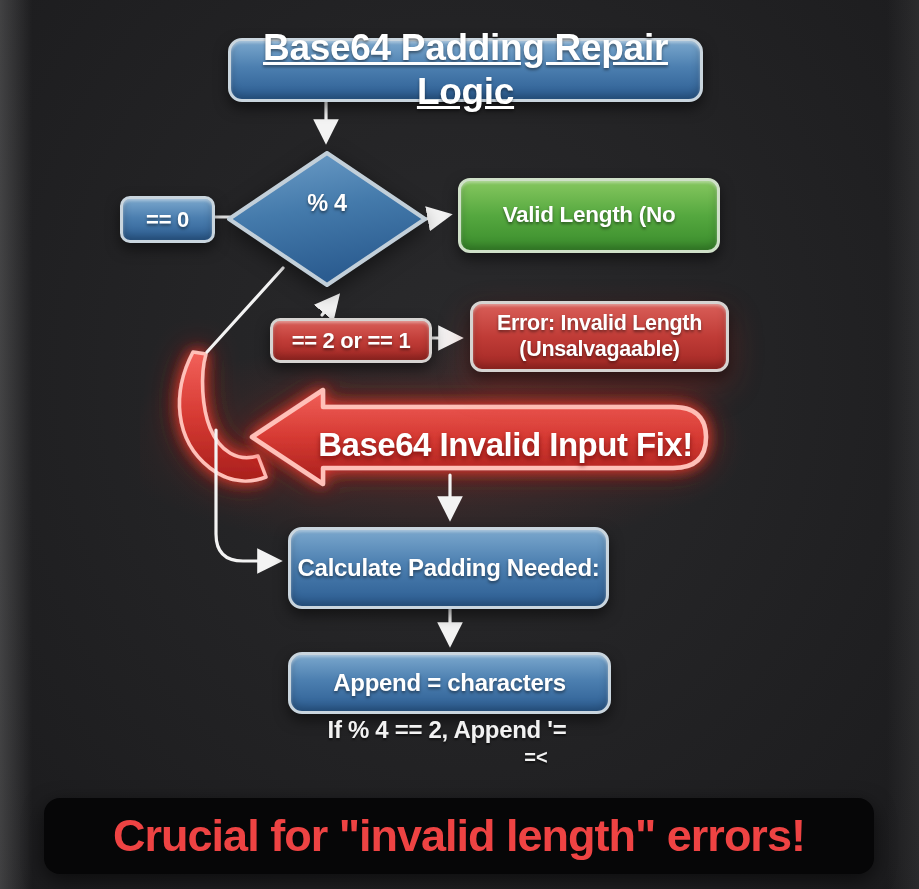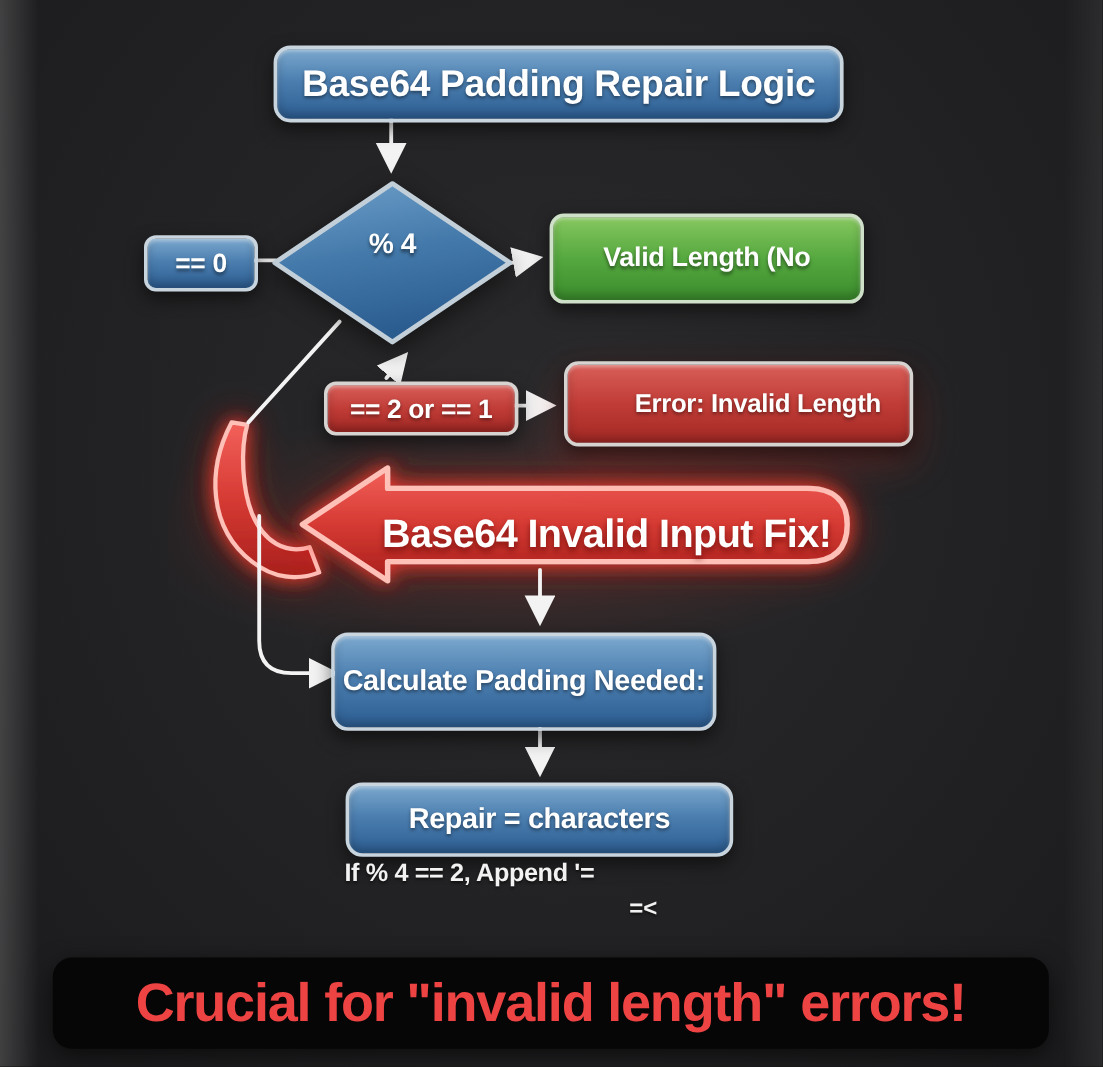--- a/index.html
+++ b/index.html
@@ -16,39 +16,39 @@
   .node{
     position:absolute;display:flex;flex-direction:column;align-items:center;justify-content:center;
     color:#fff;font-weight:bold;text-align:center;letter-spacing:-.3px;line-height:1.18;
     text-shadow:0 2px 3px rgba(0,0,0,.45);
     box-shadow:0 6px 14px rgba(0,0,0,.5), inset 0 2px 3px rgba(255,255,255,.38), inset 0 -4px 8px rgba(0,0,0,.22);
   }
   .blue{background:linear-gradient(180deg,#7aa7cd 0%,#4c7fb0 45%,#2c5d92 100%);border:3px solid #c9d5de;}
   .green{background:linear-gradient(180deg,#86c75f 0%,#55a83f 50%,#3a8c2c 100%);border:3px solid #cfe0c8;}
   .rednode{background:linear-gradient(180deg,#d95e58 0%,#c03c37 50%,#a12understood623 100%);border:3px solid #d6d3d1;}
   .rednode{background:linear-gradient(180deg,#d95e58 0%,#c03c37 50%,#a32824 100%);border:3px solid #d6d3d1;}
-  .title-box{left:228px;top:38px;width:469px;height:58px;border-radius:14px;font-size:31px;}
+  .title-box{left:228px;top:38px;width:469px;height:58px;border-radius:14px;font-size:37px;text-decoration:underline;}
   .case-zero{left:120px;top:196px;width:89px;height:41px;border-radius:10px;font-size:22px;}
   .valid-box{left:458px;top:178px;width:256px;height:69px;border-radius:12px;font-size:22.5px;}
   .case23{left:270px;top:318px;width:156px;height:39px;border-radius:10px;font-size:22px;}
   .error-box{left:470px;top:301px;width:253px;height:65px;border-radius:12px;font-size:21.5px;
              box-shadow:0 6px 14px rgba(0,0,0,.5), 0 14px 34px rgba(224,45,35,.28),
-                        inset 0 2px 3px rgba(255,255,255,.38), inset 0 -4px 8px rgba(0,0,0,.22);padding-left:32px;}
-  .calc-box{left:276px;top:527px;width:315px;height:76px;border-radius:14px;font-size:24px;}
+                        inset 0 2px 3px rgba(255,255,255,.38), inset 0 -4px 8px rgba(0,0,0,.22);}
+  .calc-box{left:288px;top:527px;width:315px;height:76px;border-radius:14px;font-size:24px;}
   .append-box{left:288px;top:652px;width:317px;height:56px;border-radius:14px;font-size:24px;}
   .diamond-text{
     position:absolute;left:237px;top:190px;width:180px;text-align:center;color:#fff;font-weight:bold;
     font-size:23.5px;line-height:1.16;letter-spacing:-.3px;text-shadow:0 2px 3px rgba(0,0,0,.5);
   }
   .banner-label{
     position:absolute;left:318px;top:410px;width:375px;height:54px;display:flex;align-items:flex-end;justify-content:center;
     color:#fff;font-weight:bold;font-size:33px;letter-spacing:-.5px;text-shadow:0 3px 5px rgba(90,0,0,.65);
   }
-  .note1{position:absolute;left:287px;top:716px;width:320px;color:#f2f2f2;
-         font-weight:bold;font-size:21px;letter-spacing:-.3px;text-shadow:0 2px 2px rgba(0,0,0,.5);}
+  .note1{position:absolute;left:287px;top:716px;width:320px;text-align:center;color:#f2f2f2;
+         font-weight:bold;font-size:24px;letter-spacing:-.3px;text-shadow:0 2px 2px rgba(0,0,0,.5);}
   .note2{position:absolute;left:496px;top:746px;width:80px;text-align:center;color:#f2f2f2;
          font-weight:bold;font-size:20px;text-shadow:0 2px 2px rgba(0,0,0,.5);}
   .footer-bar{
     position:absolute;left:44px;top:798px;width:830px;height:76px;background:#060607;border-radius:16px;
     display:flex;align-items:center;justify-content:center;box-shadow:0 6px 20px rgba(0,0,0,.6);
   }
   .footer-text{color:#ee4343;font-weight:bold;font-size:45px;letter-spacing:-1px;white-space:nowrap;}
   svg.layer{position:absolute;left:0;top:0;pointer-events:none;}
   .haze{position:absolute;left:140px;top:330px;width:640px;height:230px;pointer-events:none;
         background:radial-gradient(ellipse at 45% 50%, rgba(255,55,40,.16) 0%, rgba(255,55,40,0) 65%);}
@@ -121,32 +121,33 @@
   <div class="node green valid-box">
     <span>Valid Length (No</span>
   </div>
 
   <div class="node rednode case23">
     <span>== 2 or == 1</span>
   </div>
 
   <div class="node rednode error-box">
     <span>Error: Invalid Length</span>
+    <span>(Unsalvagaable)</span>
   </div>
 
   <div class="banner-label">
     <span>Base64 Invalid Input Fix!</span>
   </div>
 
   <div class="node blue calc-box">
     <span>Calculate Padding Needed:</span>
   </div>
 
   <div class="node blue append-box">
-    <span>Repair = characters</span>
+    <span>Append = characters</span>
   </div>
 
   <div class="note1">If % 4 == 2, Append '=</div>
   <div class="note2">=&lt;</div>
 
   <div class="footer-bar">
     <span class="footer-text">Crucial for "invalid length" errors!</span>
   </div>
 
 </div>

